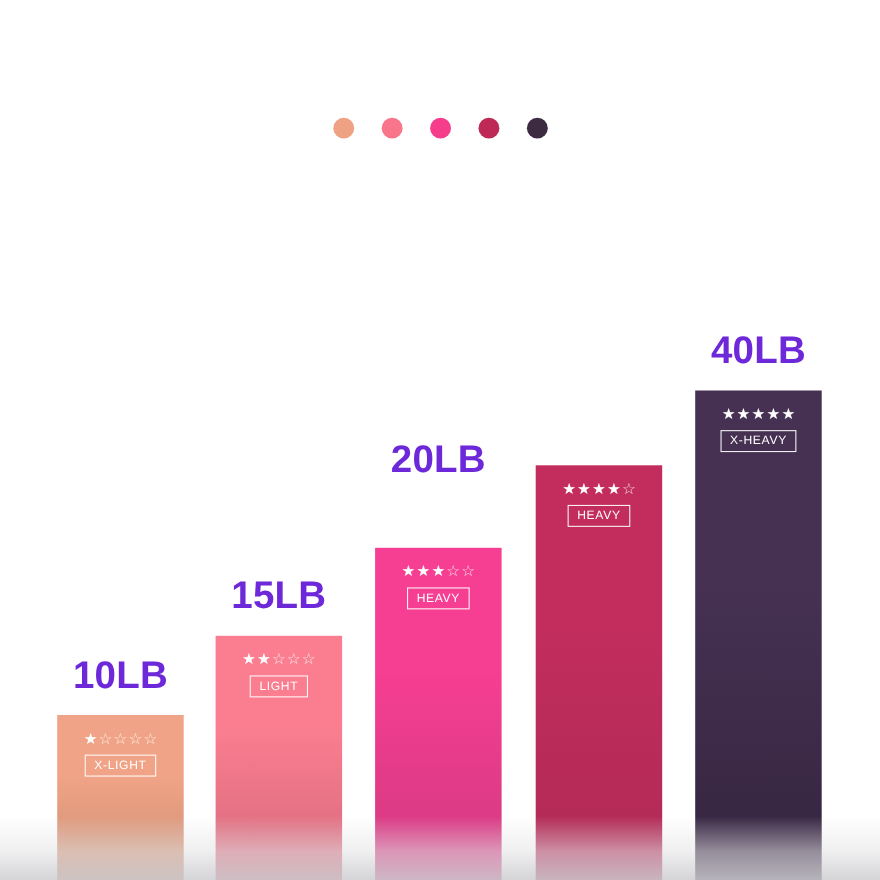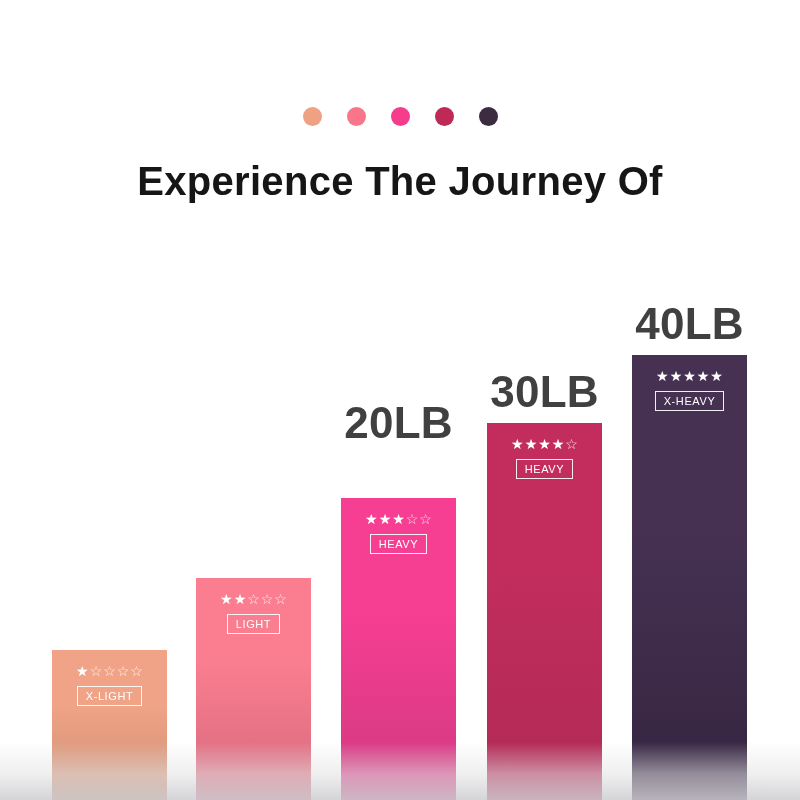--- a/index.html
+++ b/index.html
@@ -81,22 +81,22 @@
   .band-col {
     position: absolute;
     bottom: 0;
     left: 0;
     width: 115px;
   }
   .band-weight {
     position: absolute;
     left: 50%;
     transform: translateX(-50%);
-    color: #404040;
-    font-size: 44px;
+    color: #6d28d9;
+    font-size: 35px;
     font-weight: bold;
     letter-spacing: 0.2px;
     white-space: nowrap;
   }
   .band-body {
     position: absolute;
     left: 0;
     bottom: 0;
     width: 115px;
     box-sizing: border-box;
@@ -135,37 +135,38 @@
 
   <div class="dot-row">
       <div class="dot" style="background: rgb(239, 162, 131);"></div>
       <div class="dot" style="background: rgb(249, 117, 138);"></div>
       <div class="dot" style="background: rgb(245, 61, 140);"></div>
       <div class="dot" style="background: rgb(190, 42, 85);"></div>
       <div class="dot" style="background: rgb(60, 43, 65);"></div>
     </div>
 
   <div class="headline">
-    <span class="line">Experience The Journey Of</span>
   </div>
 
   <div class="chart">
       <div class="band-col" style="left: 52px; height: 150px;">
+        <div class="band-weight" style="top: -56px;">10LB</div>
         <div class="band-body" style="height: 150px; background: linear-gradient(rgb(240, 163, 134) 0%, rgb(240, 163, 134) 38%, rgb(201, 142, 114) 100%);">
           <div class="stars">
             <span class="s-on">★</span>
             <span class="s-off">☆</span>
             <span class="s-off">☆</span>
             <span class="s-off">☆</span>
             <span class="s-off">☆</span>
           </div>
           <div class="badge">X-LIGHT</div>
         </div>
       </div>
       <div class="band-col" style="left: 196px; height: 222px;">
+        <div class="band-weight" style="top: -56px;">15LB</div>
         <div class="band-body" style="height: 222px; background: linear-gradient(rgb(250, 126, 143) 0%, rgb(250, 126, 143) 38%, rgb(212, 105, 124) 100%);">
           <div class="stars">
             <span class="s-on">★</span>
             <span class="s-on">★</span>
             <span class="s-off">☆</span>
             <span class="s-off">☆</span>
             <span class="s-off">☆</span>
           </div>
           <div class="badge">LIGHT</div>
         </div>
@@ -177,21 +178,20 @@
             <span class="s-on">★</span>
             <span class="s-on">★</span>
             <span class="s-on">★</span>
             <span class="s-off">☆</span>
             <span class="s-off">☆</span>
           </div>
           <div class="badge">HEAVY</div>
         </div>
       </div>
       <div class="band-col" style="left: 487px; height: 377px;">
-        <div class="band-weight" style="top: -56px;">30LB</div>
         <div class="band-body" style="height: 377px; background: linear-gradient(rgb(194, 45, 93) 0%, rgb(194, 45, 93) 38%, rgb(176, 42, 85) 100%);">
           <div class="stars">
             <span class="s-on">★</span>
             <span class="s-on">★</span>
             <span class="s-on">★</span>
             <span class="s-on">★</span>
             <span class="s-off">☆</span>
           </div>
           <div class="badge">HEAVY</div>
         </div>

